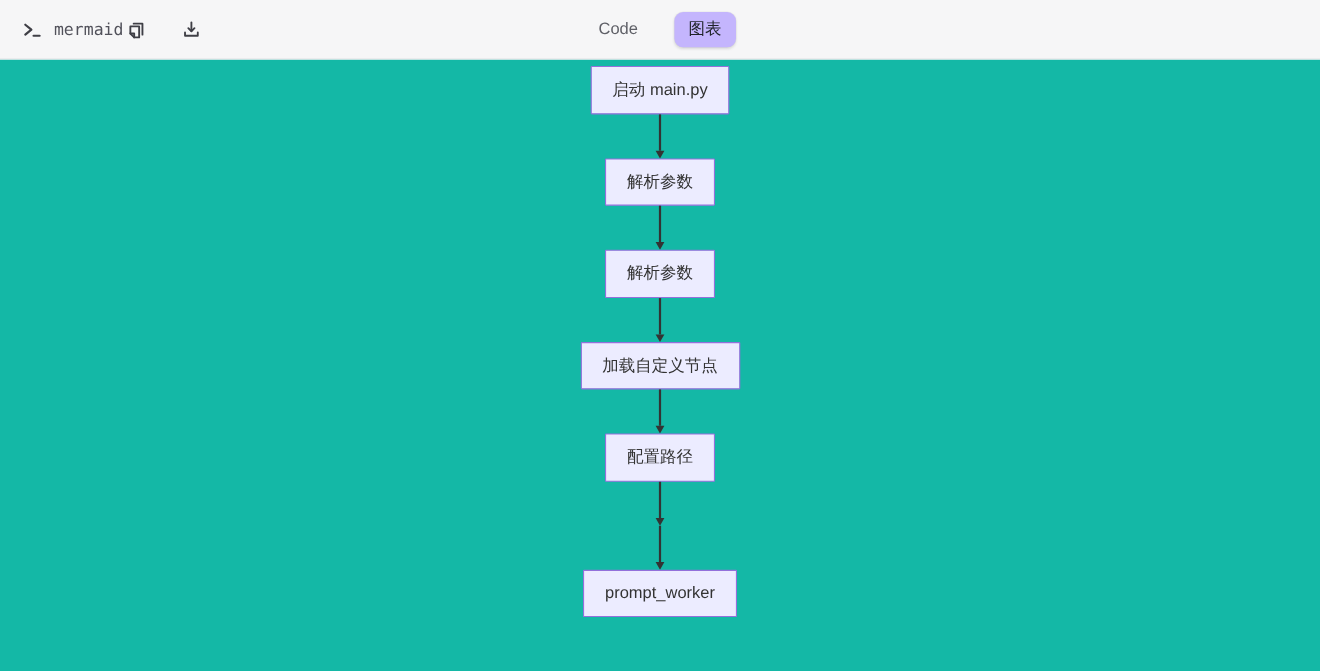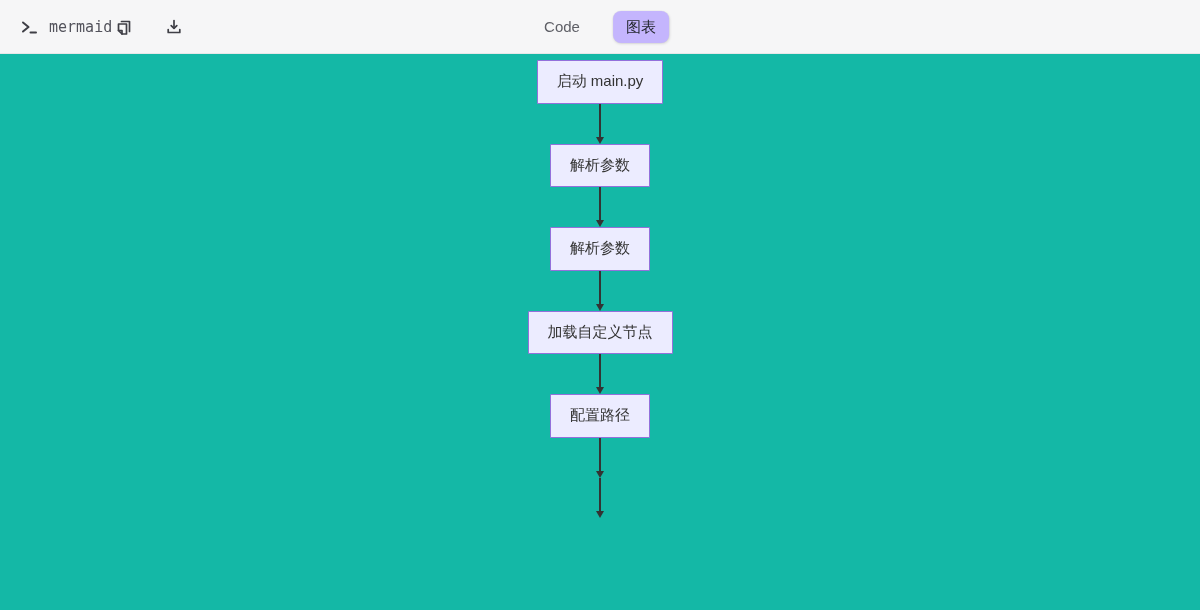--- a/index.html
+++ b/index.html
@@ -173,16 +173,17 @@
         </div>
         <div class="node">配置路径</div>
         <div class="edge">
           <div class="edge-line"></div>
           <div class="edge-head"></div>
         </div>
         <div class="edge">
           <div class="edge-line"></div>
           <div class="edge-head"></div>
         </div>
+        <div class="node">prompt_worker</div>
       </div>
   </main>
 
 </div>
 
 </body></html>

